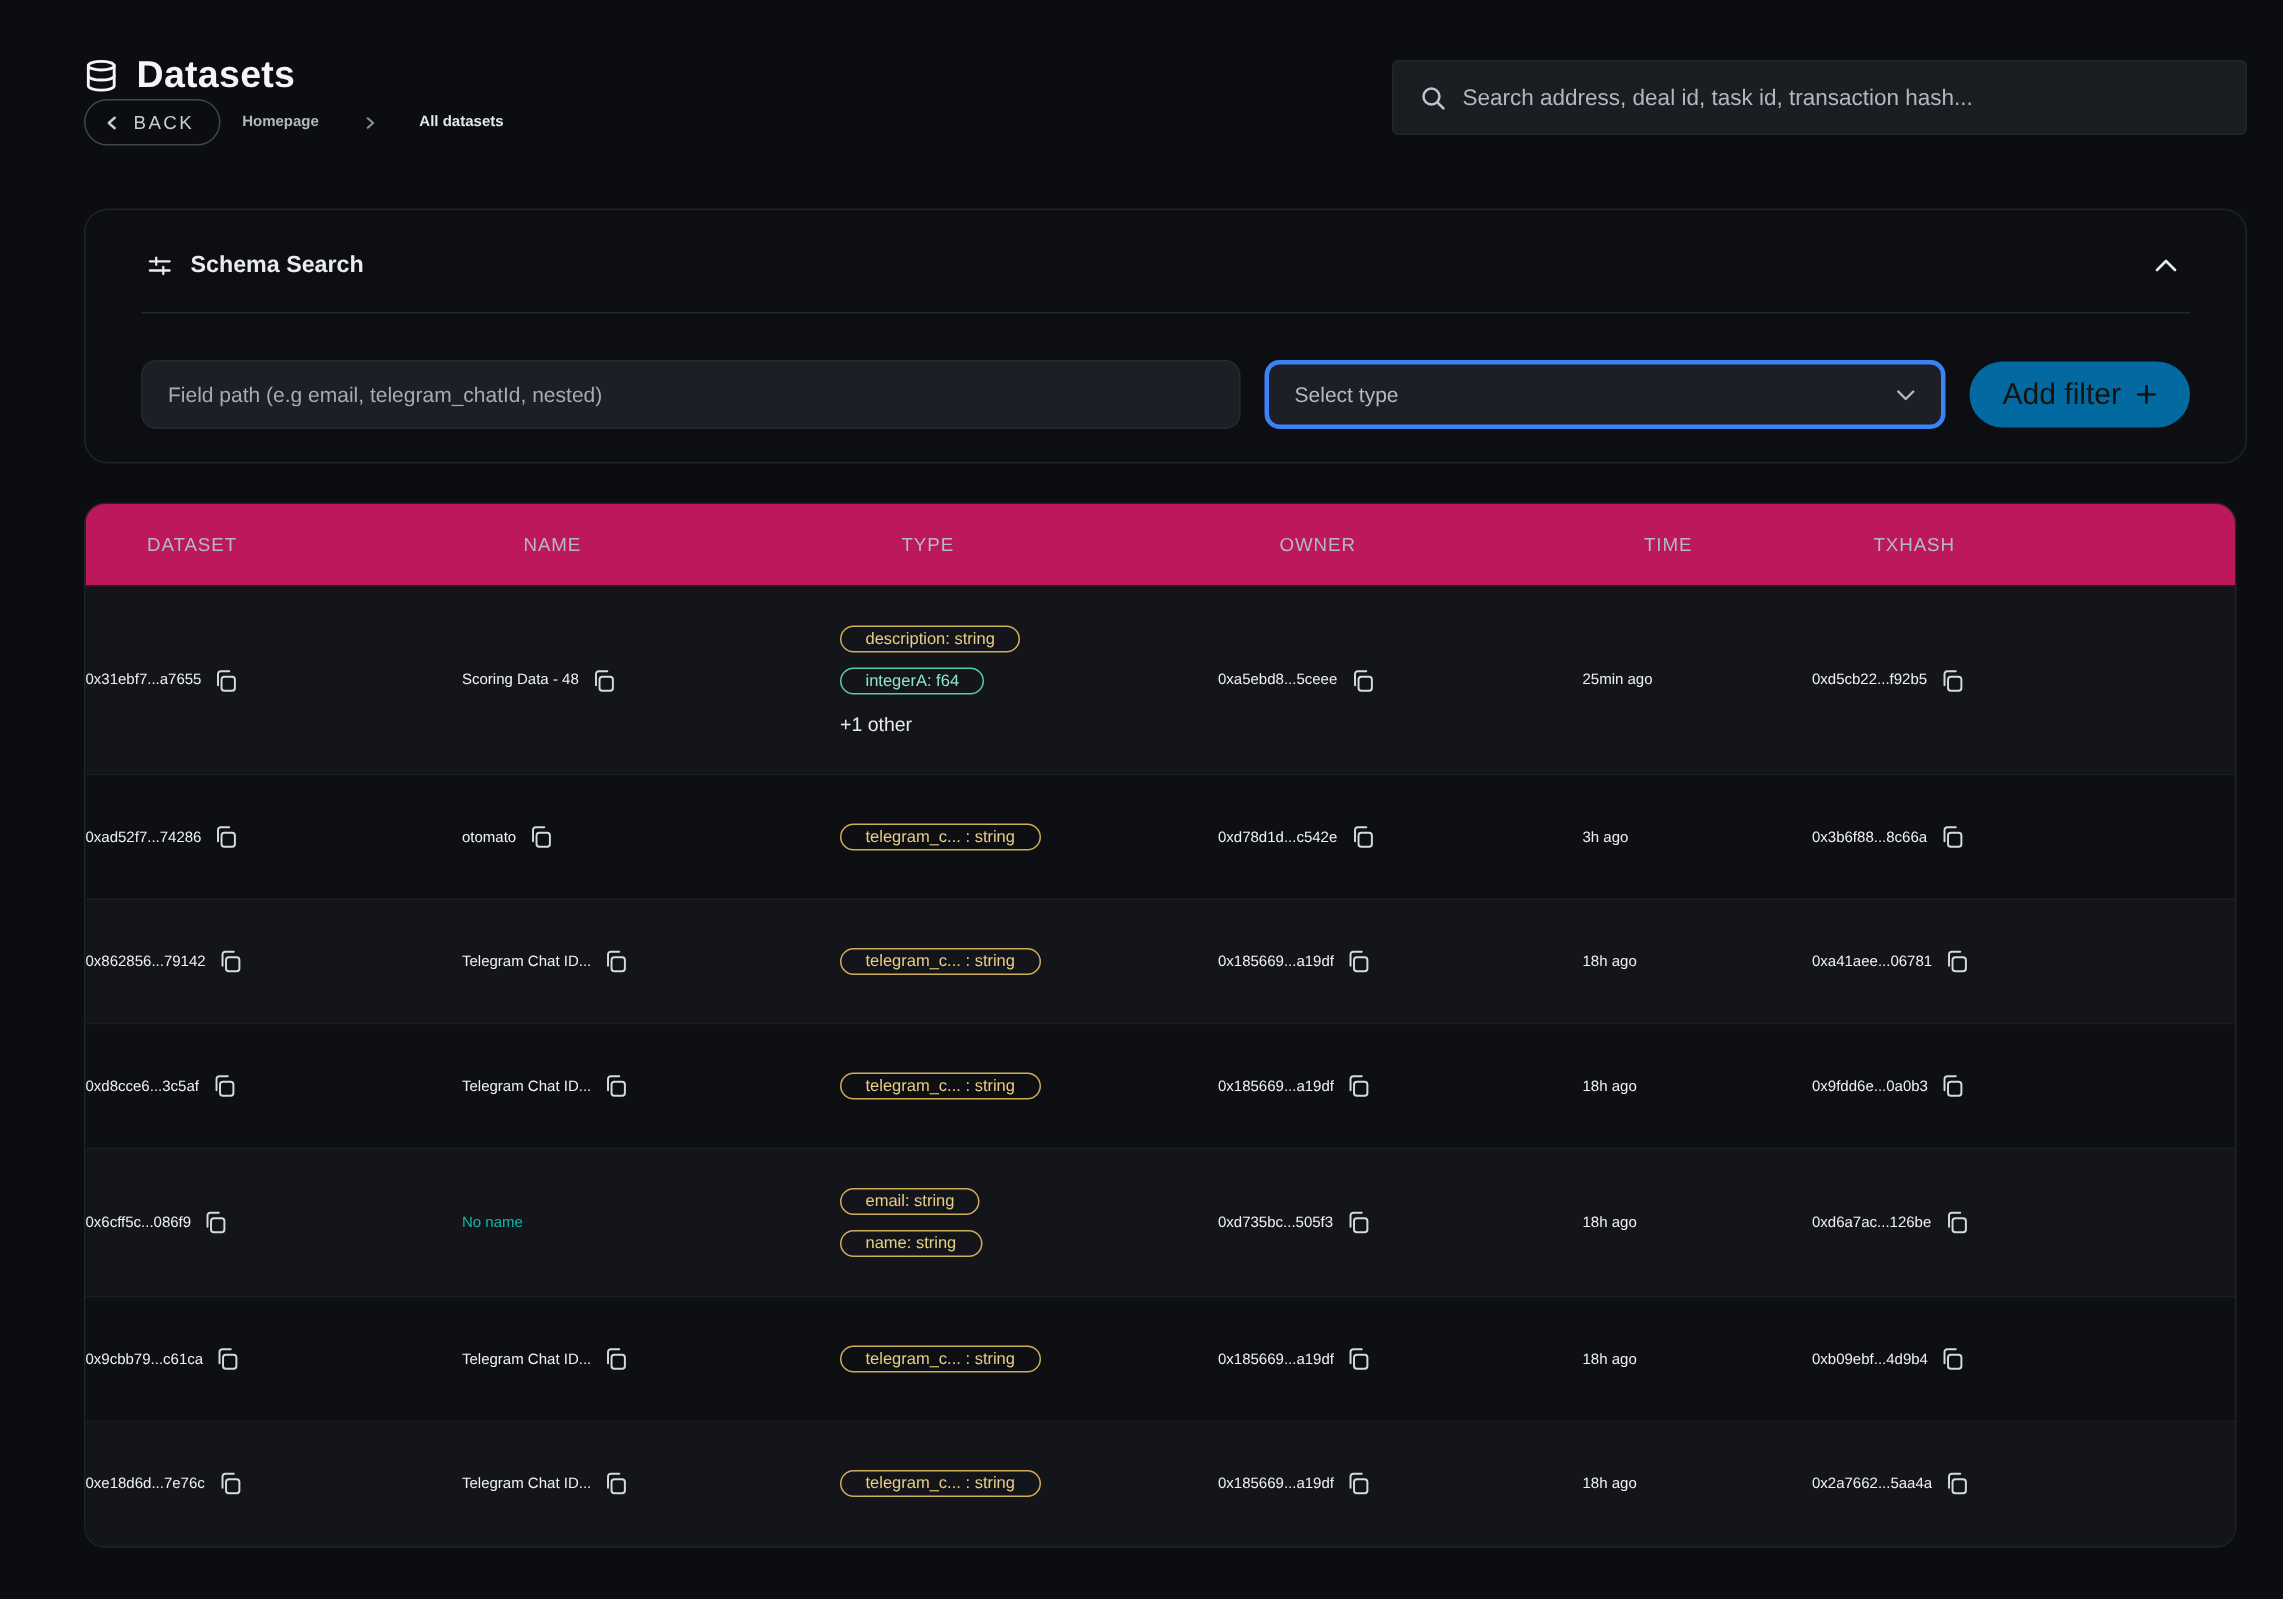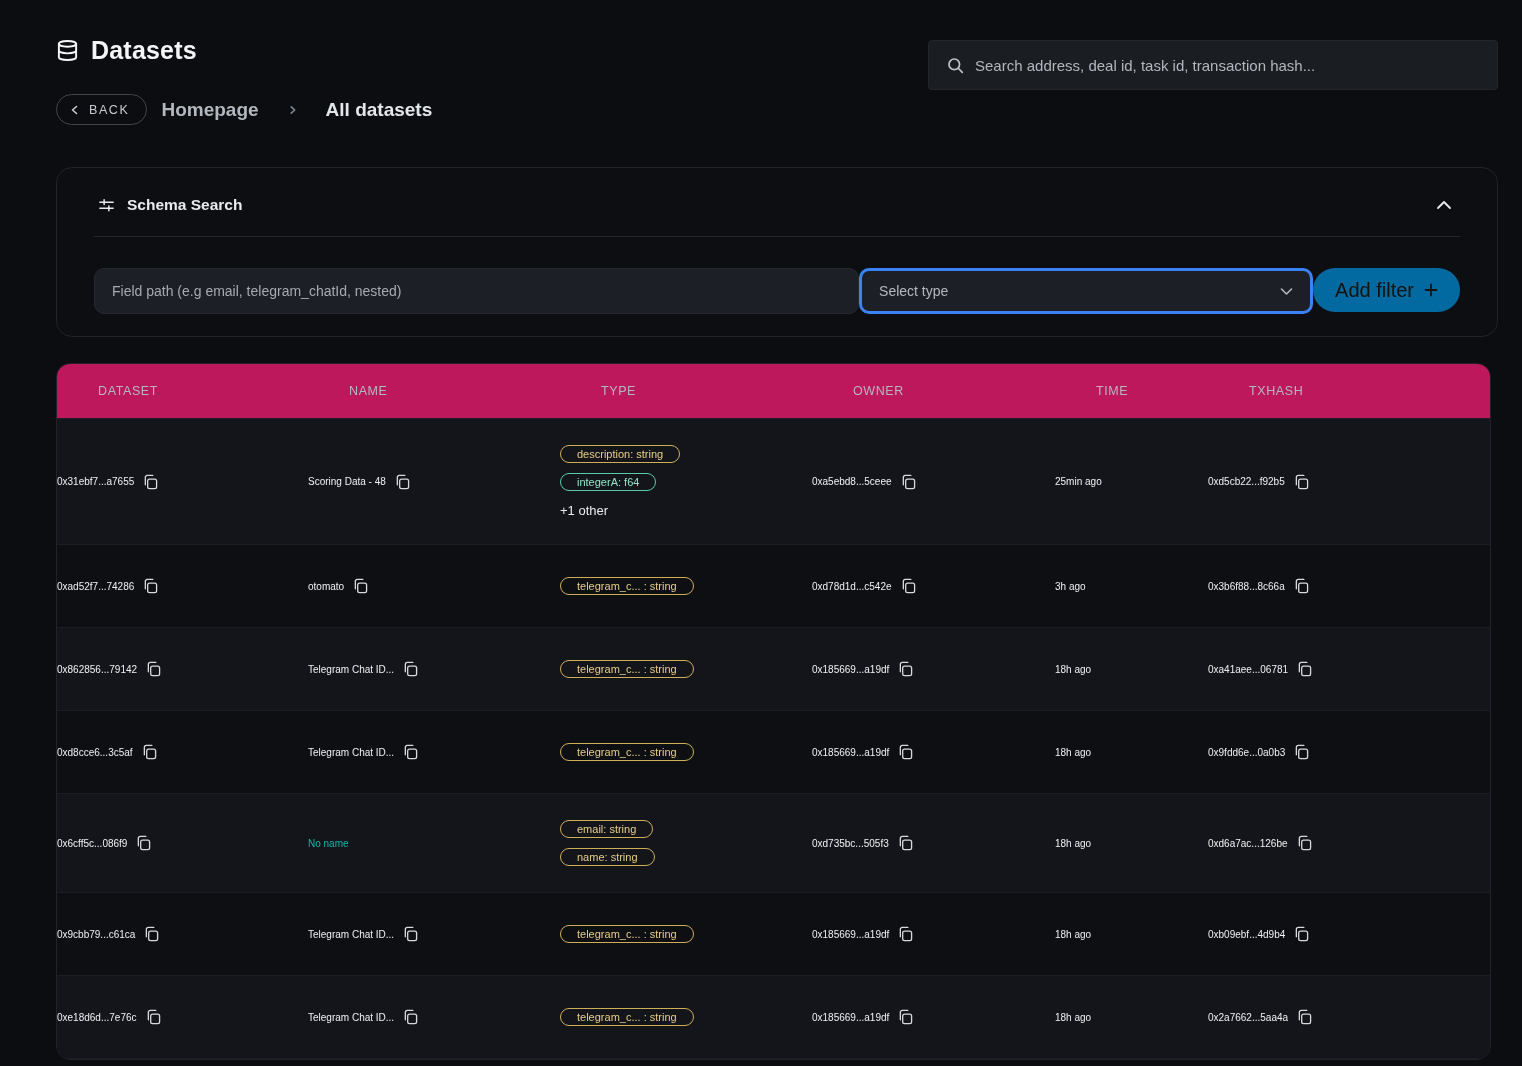--- a/index.html
+++ b/index.html
@@ -10,30 +10,30 @@
     font-family:"Liberation Sans","DejaVu Sans",sans-serif;
     position:relative;
   }
   .content { padding:36px 24px 0 56px; }
 
   
   .title-row { display:flex; align-items:center; gap:12px; }
   .db-icon svg { display:block; }
   .page-title { font-size:25px; font-weight:800; letter-spacing:0.2px; color:#f4f5f6; }
 
-  .nav-row { display:flex; align-items:center; gap:14px; margin-top:29px; }
+  .nav-row { display:flex; align-items:center; gap:14px; margin-top:1px; }
   .back-btn {
     display:flex; align-items:center; gap:9px;
     height:31px; padding:0 17px 0 13px;
     border:1px solid #41454c; border-radius:999px;
     background:transparent; color:#c9ccd2;
     font-size:12.5px; letter-spacing:1.6px; font-weight:500;
     cursor:pointer; font-family:inherit;
   }
-  .crumb { display:flex; align-items:center; gap:29px; font-size:19px; font-weight:700; }
+  .crumb { display:flex; align-items:center; gap:29px; font-size:10px; font-weight:700; }
   .crumb-home { color:#b3b7be; }
   .crumb-sep { color:#8a8f97; display:flex; }
   .crumb-cur { color:#e4e7ea; }
 
   .search-bar {
     position:absolute; top:40px; right:24px;
     width:570px; height:50px;
     background:#1a1d22; border:1px solid #23262c; border-radius:4px;
     display:flex; align-items:center; gap:11px; padding:0 18px;
   }
@@ -53,21 +53,21 @@
   .schema-head {
     display:flex; align-items:center; justify-content:space-between;
     padding:27px 4px 0 4px;
     gap:38px;
   }
   .schema-title-wrap { display:flex; align-items:center; gap:12px; }
   .schema-title { font-size:15.5px; font-weight:600; color:#e9ebee; }
   .collapse-btn { background:transparent; border:none; cursor:pointer; padding:4px; display:flex; }
   .schema-divider { height:1px; background:#23262c; margin-top:21px; }
 
-  .filter-row { display:flex; margin-top:31px; }
+  .filter-row { display:flex; align-items:center; gap:16px; margin-top:31px; }
   .field-input {
     flex:1; height:46px;
     background:#1c1f25; border:1px solid #262a30; border-radius:10px;
     color:#e8eaec; font-size:14px; font-family:inherit;
     padding:0 17px; outline:none;
   }
   .field-input::placeholder { color:#a6aab1; }
   .type-select {
     width:454px; height:46px;
     background:#1c1f25; border:3px solid #3b82f6; border-radius:10px;

